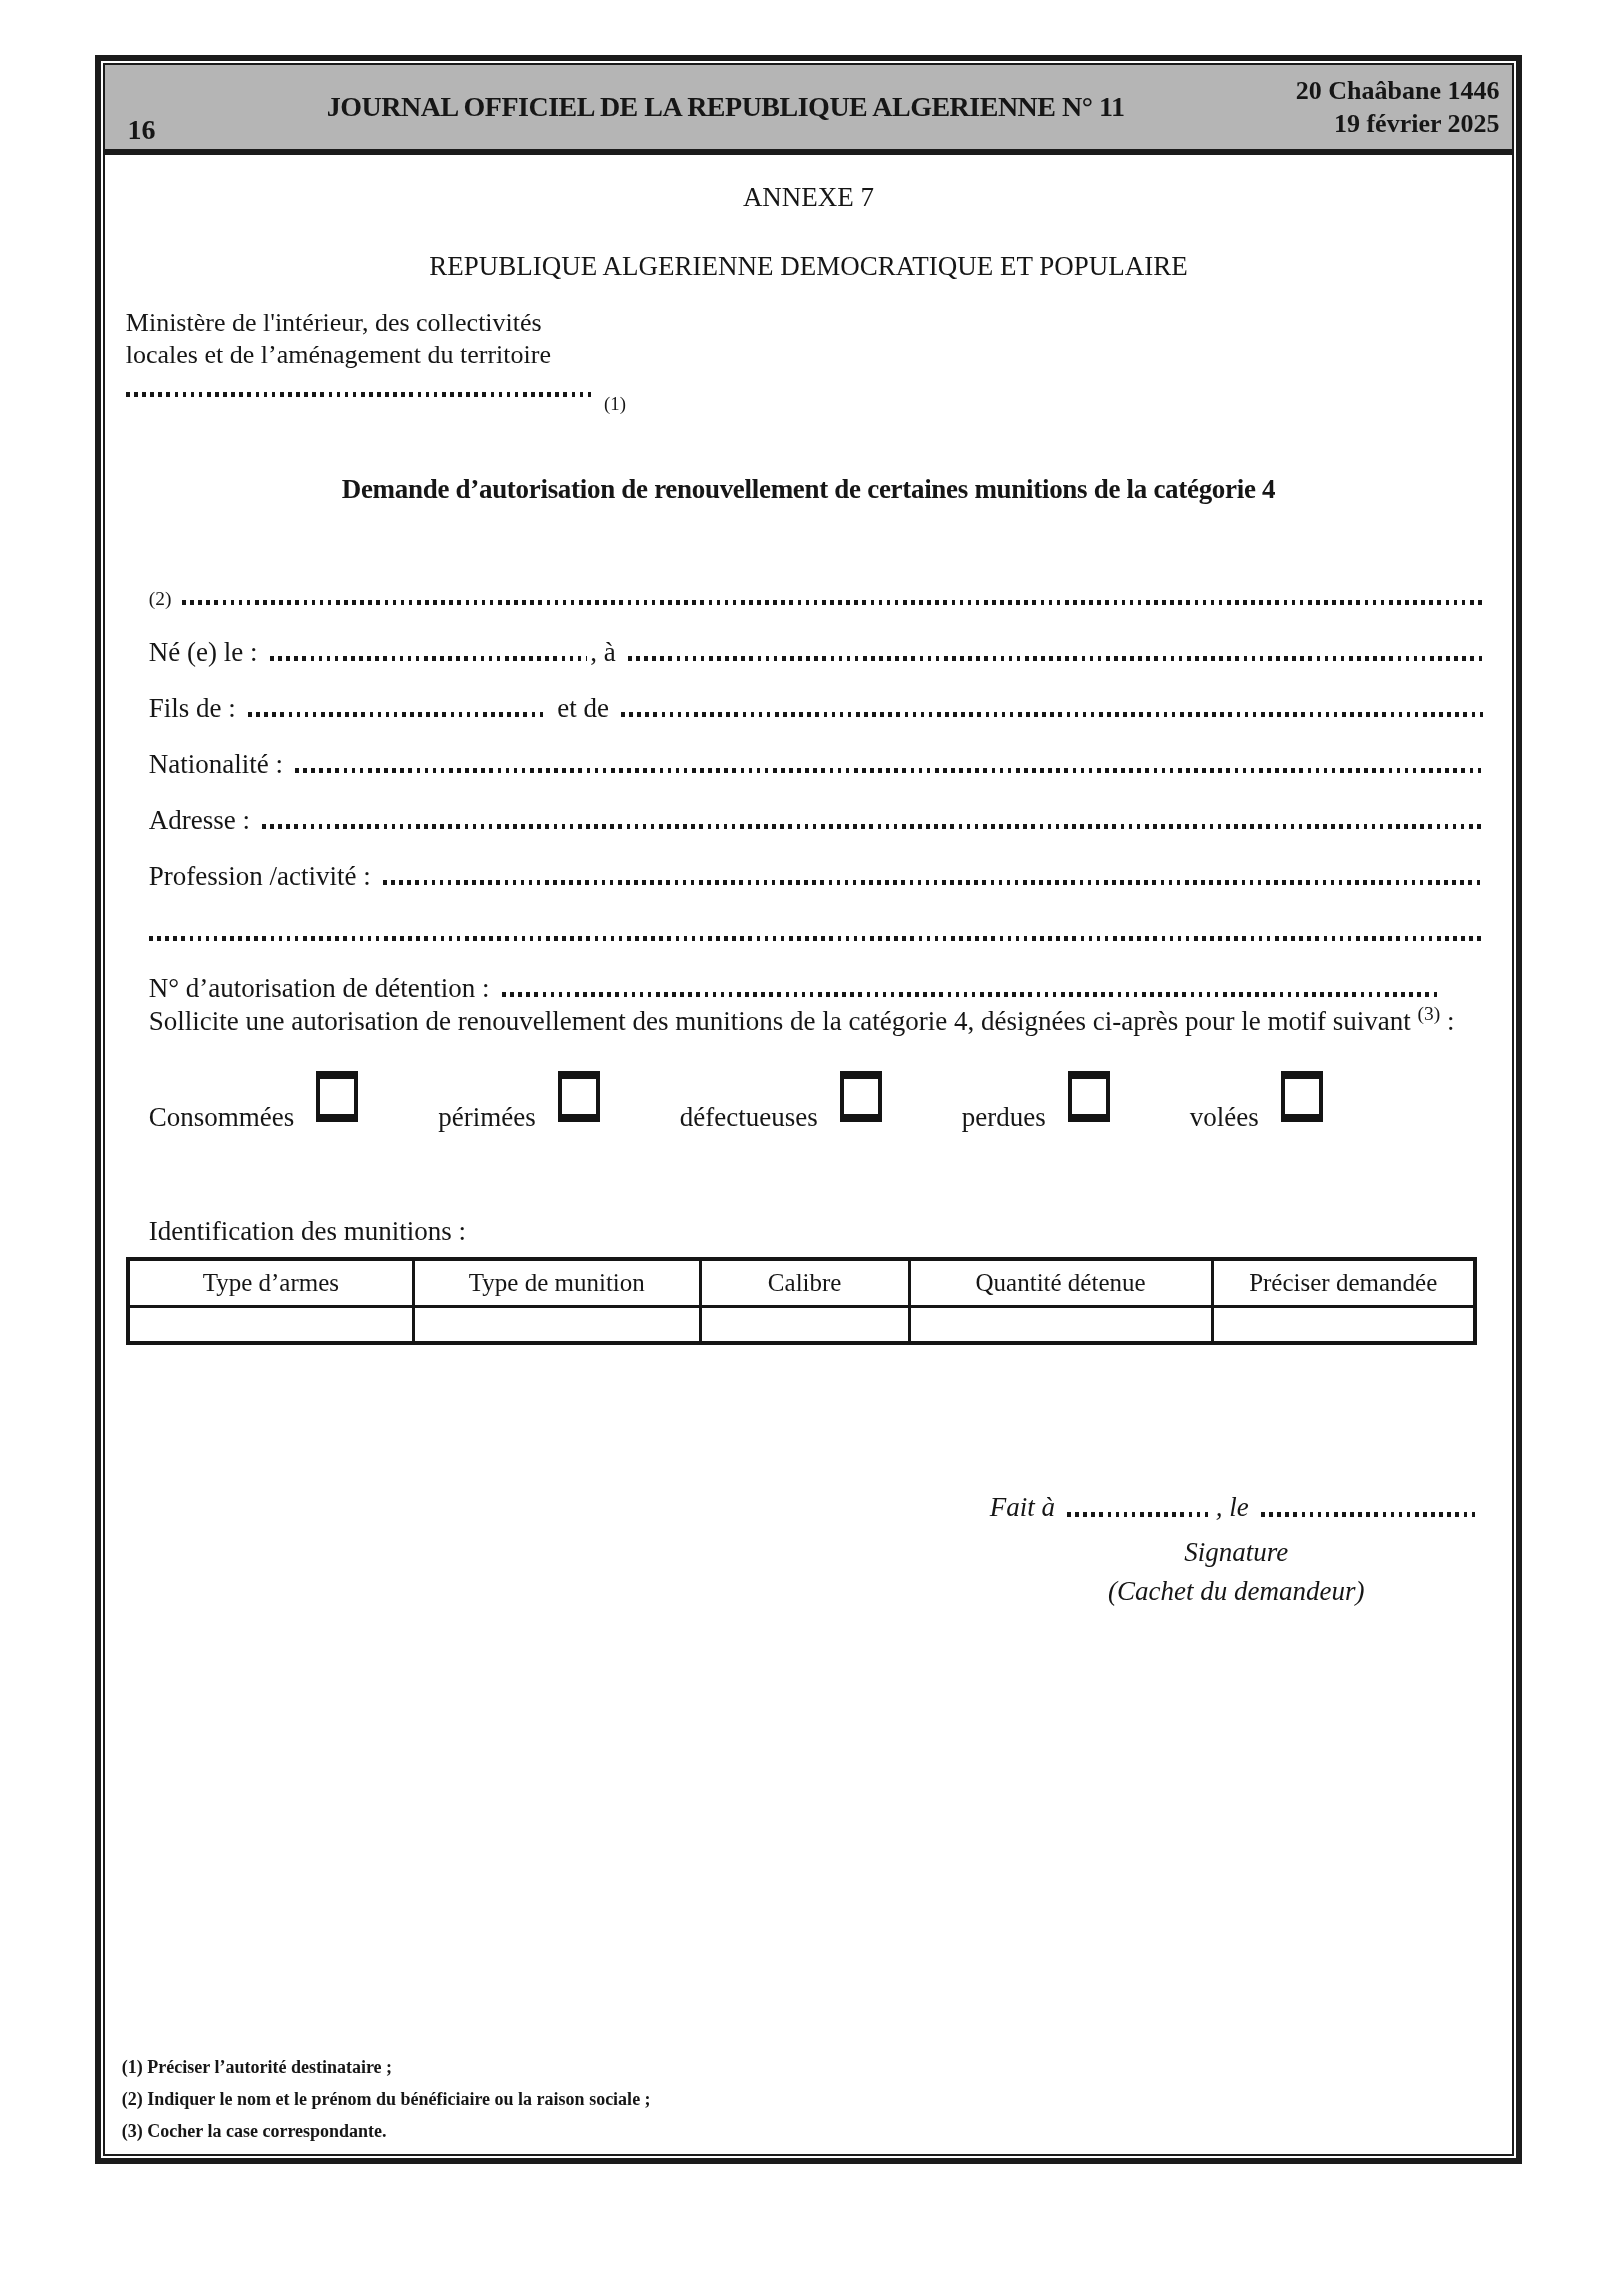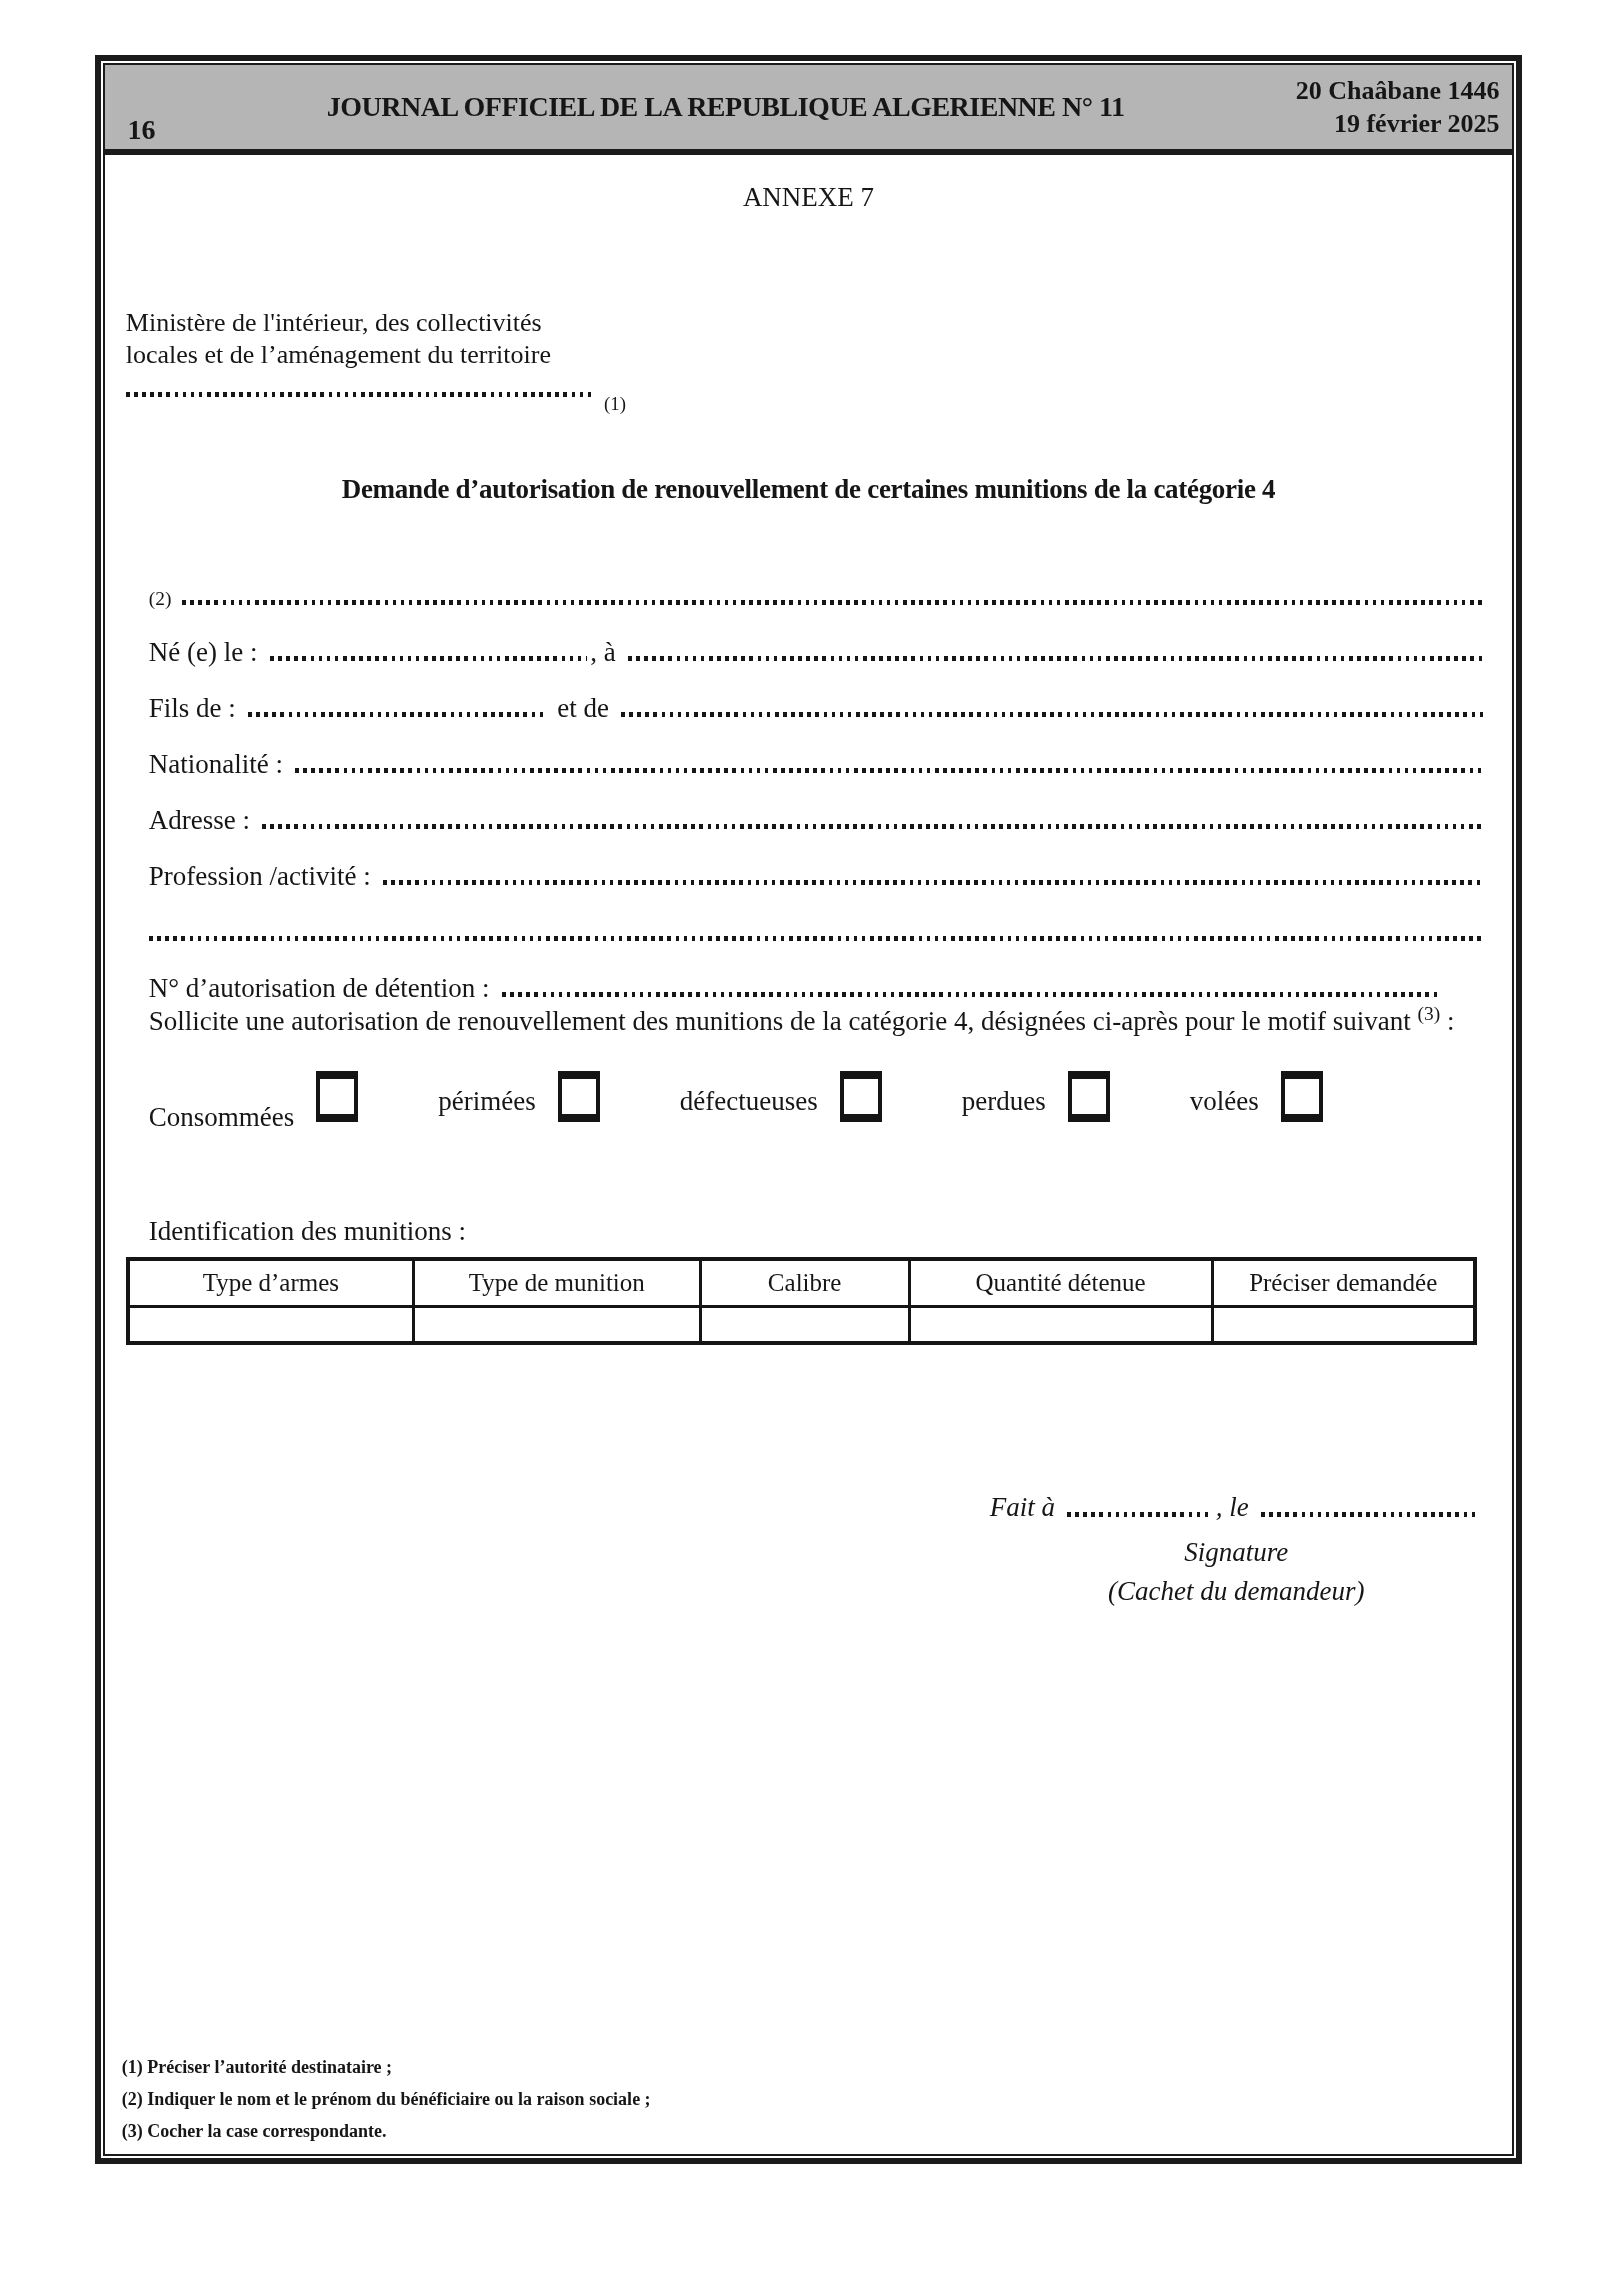--- a/index.html
+++ b/index.html
@@ -42,21 +42,21 @@
   }
   .dots-fixed { flex:0 0 auto; }
   .pad-right { padding-right:47px; }
 
   sup.ref { font-size:0.72em; vertical-align:super; line-height:0; white-space:pre; }
 
   #sollicite { position:absolute; left:44px; right:24.4px; top:941px; font-size:27px; }
 
   #motifs { position:absolute; left:44px; top:1006px; display:flex; align-items:flex-end; font-size:27px;gap:18px; }
   .motif { display:flex; align-items:flex-end; }
-  .motif + .motif { margin-left:62px;align-items:center; }
+  .motif + .motif { margin-left:62px; }
   .cbox {
     width:42px; height:51px; background:#ffffff;
     border:4.5px solid #141414; border-top-width:8.1px; border-bottom-width:8.1px;
     margin:0 0 11px 22px;
   }
 
   #identification { position:absolute; left:44px; top:1151px; font-size:27px; }
 
   #muni-table {
     position:absolute; left:21px; top:1192px; width:1351px;
@@ -83,20 +83,21 @@
     <div class="band">
       <span class="band-page">16</span>
       <span class="band-title">JOURNAL OFFICIEL DE LA REPUBLIQUE ALGERIENNE N° 11</span>
       <span class="band-dates">
         <div>20 Chaâbane 1446</div>
         <div>19 février 2025</div>
       </span>
     </div>
 
     <div id="annexe" class="center-line">ANNEXE 7</div>
+    <div id="republique" class="center-line">REPUBLIQUE ALGERIENNE DEMOCRATIQUE ET POPULAIRE</div>
 
     <div id="ministry">
       <div>Ministère de l'intérieur, des collectivités</div>
       <div>locales et de l’aménagement du territoire</div>
       <div class="dotrow">
         <div class="dots dots-fixed" style="width:470px; margin-left:0;"></div>
         <sup class="ref"> (1)</sup>
       </div>
     </div>
 

